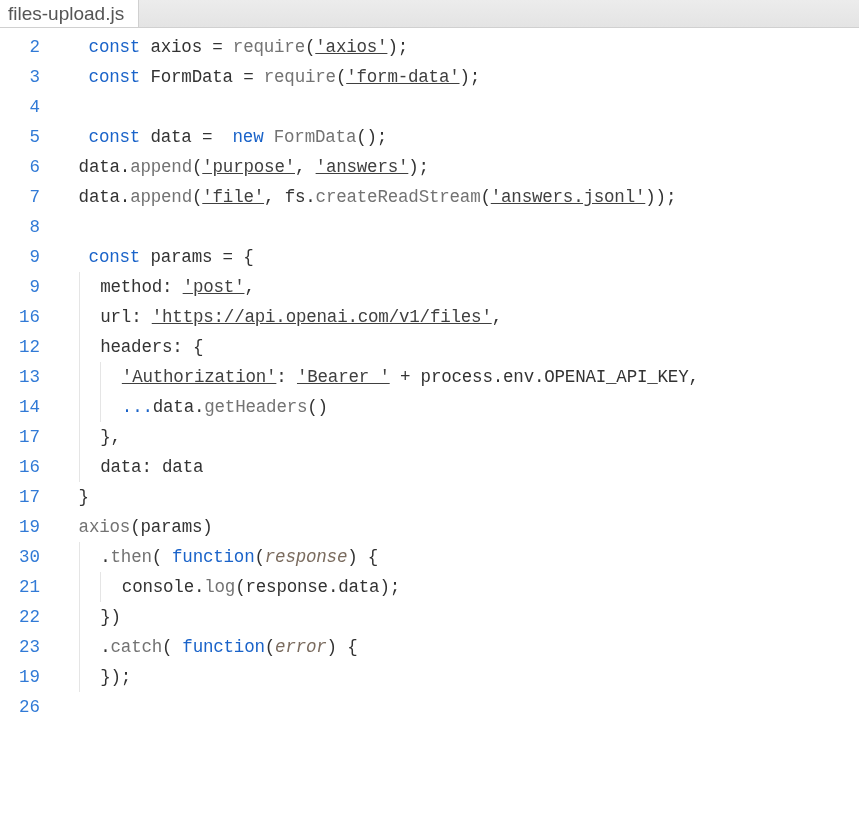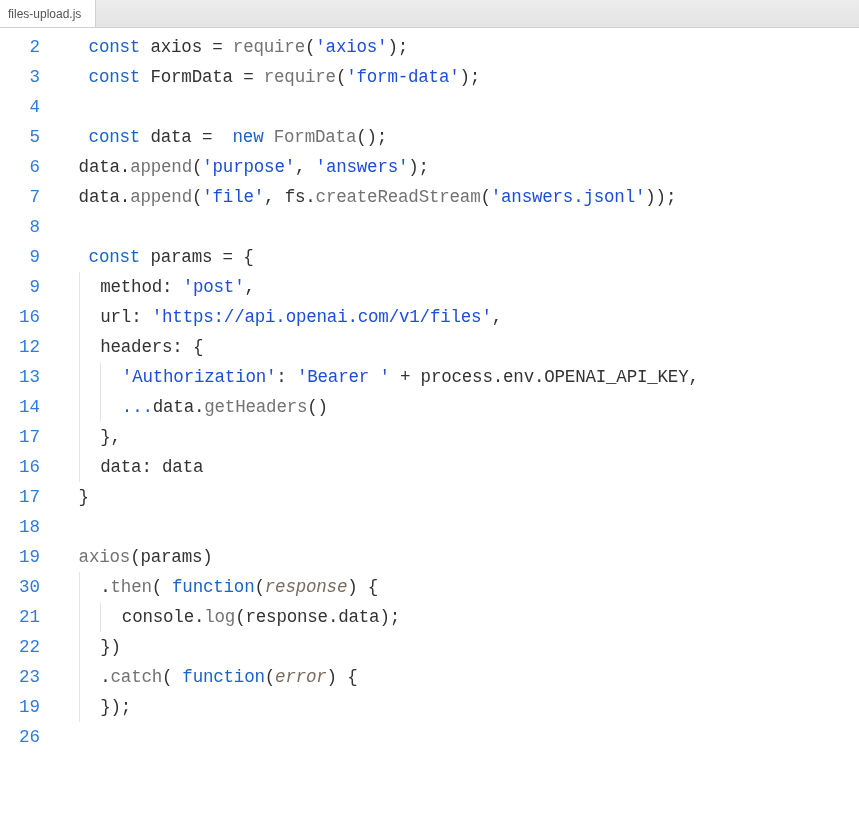--- a/index.html
+++ b/index.html
@@ -22,21 +22,21 @@
     background: linear-gradient(#ececec, #e4e4e4);
     border-bottom: 1px solid #d0d0d0;
   }
   .tab {
     display: flex;
     align-items: center;
     padding: 0 14px 0 8px;
     height: 100%;
     background: #ffffff;
     border-right: 1px solid #d0d0d0;
-    font-size: 12px;
+    font-size: 19px;
     color: #555;
     font-family: -apple-system, "Helvetica Neue", Arial, sans-serif;
   }
 
   
   .editor {
     display: flex;
     flex-direction: column;
     padding-top: 4px;
   }
@@ -57,21 +57,21 @@
   }
   .code {
     flex: 1;
     letter-spacing: -0.2px;
   }
 
   
   .kw    { color: #1a63c9; margin-left: 10px; }   
   .def   { color: #333; }
   .fn    { color: #737373; }   
-  .str   { color: #1d4ed8; }   
+  .str   { color: #404040; text-decoration: underline; }   
   .prop  { color: #333; }
   .op    { color: #333; }
   .param { color: #7a6b5e; font-style: italic; }
   .spread{ color: #1a63c9; }
   .dot   { color: #333; }
 
   .indent-guide {
     display:inline-block;
     border-left: 1px solid #e5e5e5;
     height: 30px;
@@ -97,21 +97,20 @@
     <div class="line"><div class="gutter">8</div><div class="code">  </div></div>
     <div class="line"><div class="gutter">9</div><div class="code">  <span class="kw">const </span><span class="def">params </span><span class="op">= {</span></div></div>
     <div class="line"><div class="gutter">9</div><div class="code">  <span class="indent-guide"></span>  <span class="prop">method</span><span class="op">: </span><span class="str">'post'</span><span class="op">,</span></div></div>
     <div class="line"><div class="gutter">16</div><div class="code">  <span class="indent-guide"></span>  <span class="prop">url</span><span class="op">: </span><span class="str">'https://api.openai.com/v1/files'</span><span class="op">,</span></div></div>
     <div class="line"><div class="gutter">12</div><div class="code">  <span class="indent-guide"></span>  <span class="prop">headers</span><span class="op">: {</span></div></div>
     <div class="line"><div class="gutter">13</div><div class="code">  <span class="indent-guide"></span>  <span class="indent-guide"></span>  <span class="str">'Authorization'</span><span class="op">: </span><span class="str">'Bearer '</span><span class="op"> + </span><span class="def">process</span><span class="dot">.</span><span class="def">env</span><span class="dot">.</span><span class="def">OPENAI_API_KEY</span><span class="op">,</span></div></div>
     <div class="line"><div class="gutter">14</div><div class="code">  <span class="indent-guide"></span>  <span class="indent-guide"></span>  <span class="spread">...</span><span class="def">data</span><span class="dot">.</span><span class="fn">getHeaders</span><span class="op">()</span></div></div>
     <div class="line"><div class="gutter">17</div><div class="code">  <span class="indent-guide"></span>  <span class="op">},</span></div></div>
     <div class="line"><div class="gutter">16</div><div class="code">  <span class="indent-guide"></span>  <span class="prop">data</span><span class="op">: </span><span class="def">data</span></div></div>
     <div class="line"><div class="gutter">17</div><div class="code">  <span class="op">}</span></div></div>
-    <div class="line"><div class="gutter">18</div><div class="code">  </div></div>
     <div class="line"><div class="gutter">19</div><div class="code">  <span class="fn">axios</span><span class="op">(</span><span class="def">params</span><span class="op">)</span></div></div>
     <div class="line"><div class="gutter">30</div><div class="code">  <span class="indent-guide"></span>  <span class="dot">.</span><span class="fn">then</span><span class="op">(</span><span class="kw">function</span><span class="op">(</span><span class="param">response</span><span class="op">) {</span></div></div>
     <div class="line"><div class="gutter">21</div><div class="code">  <span class="indent-guide"></span>  <span class="indent-guide"></span>  <span class="def">console</span><span class="dot">.</span><span class="fn">log</span><span class="op">(</span><span class="def">response</span><span class="dot">.</span><span class="def">data</span><span class="op">);</span></div></div>
     <div class="line"><div class="gutter">22</div><div class="code">  <span class="indent-guide"></span>  <span class="op">})</span></div></div>
     <div class="line"><div class="gutter">23</div><div class="code">  <span class="indent-guide"></span>  <span class="dot">.</span><span class="fn">catch</span><span class="op">(</span><span class="kw">function</span><span class="op">(</span><span class="param">error</span><span class="op">) {</span></div></div>
     <div class="line"><div class="gutter">19</div><div class="code">  <span class="indent-guide"></span>  <span class="op">});</span></div></div>
     <div class="line"><div class="gutter">26</div><div class="code">  </div></div>
   </div>
 
 </body></html>

